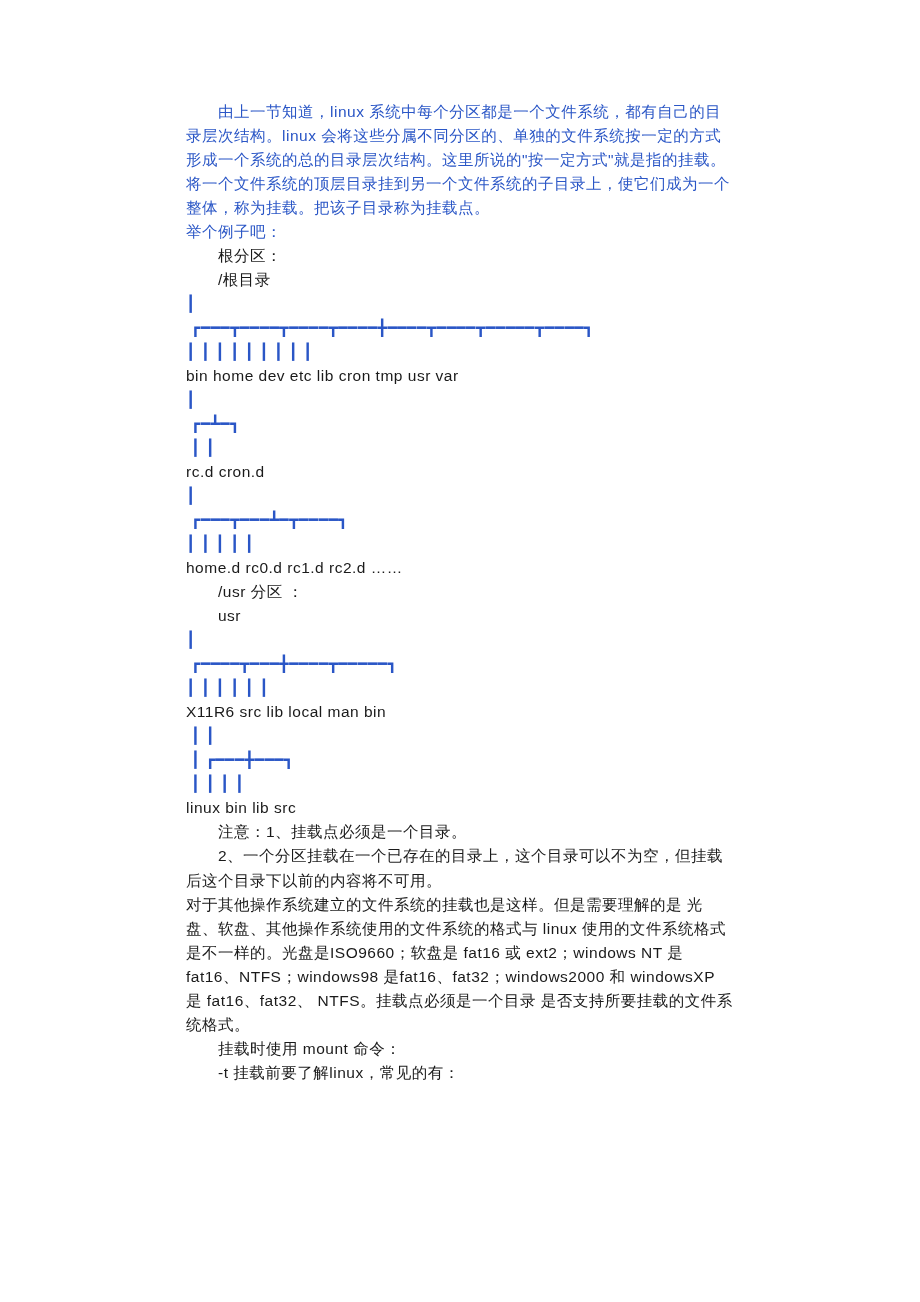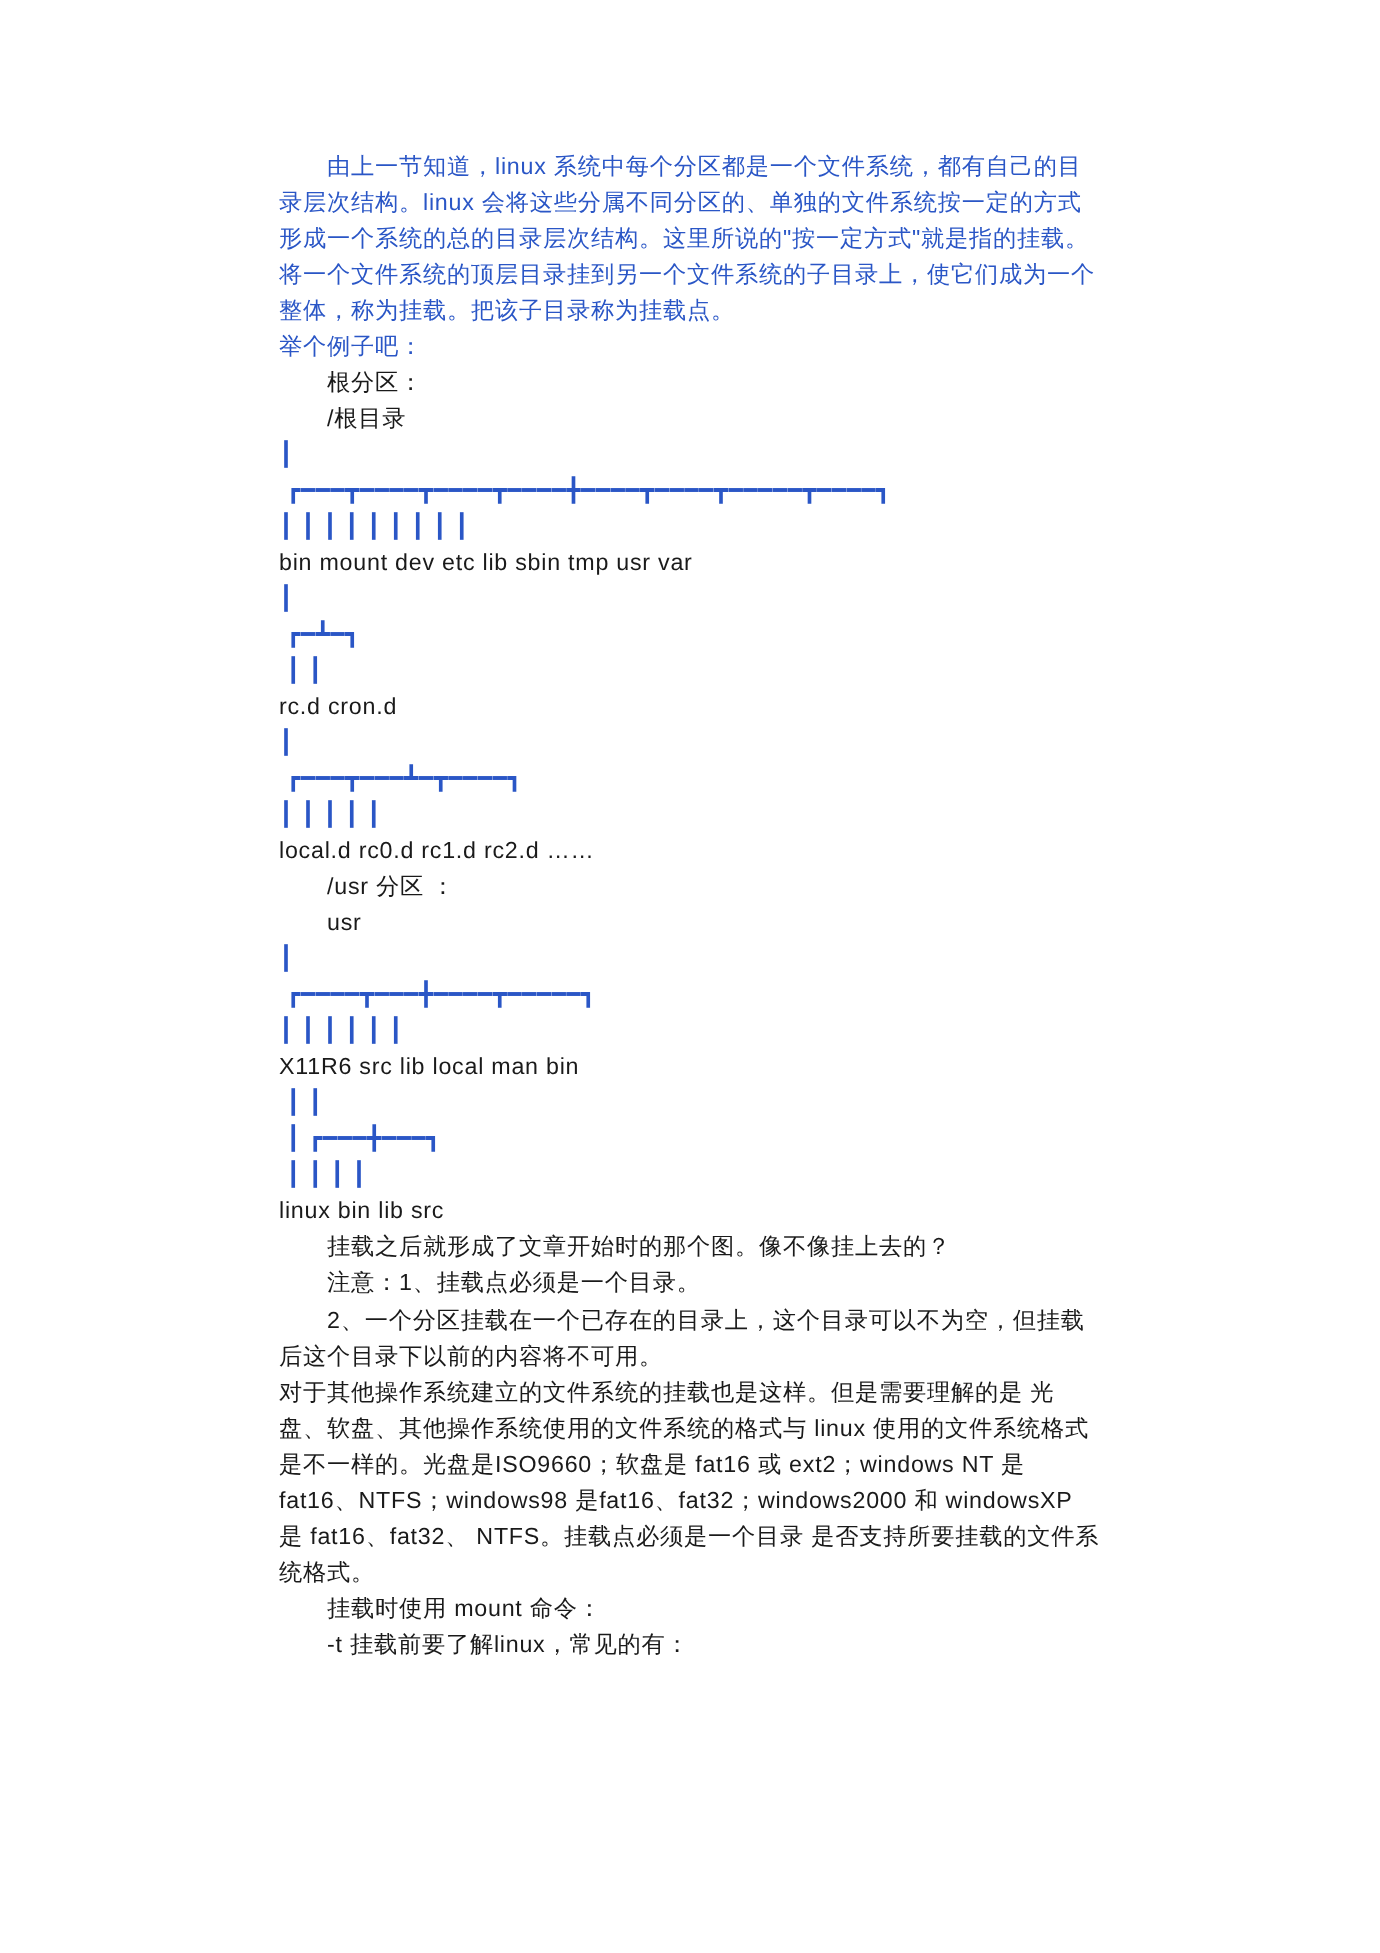--- a/index.html
+++ b/index.html
@@ -32,38 +32,37 @@
 
 <div class="page" id="content">
     <p class="blue">　　由上一节知道，linux 系统中每个分区都是一个文件系统，都有自己的目录层次结构。linux 会将这些分属不同分区的、单独的文件系统按一定的方式形成一个系统的总的目录层次结构。这里所说的"按一定方式"就是指的挂载。</p>
     <p class="blue">将一个文件系统的顶层目录挂到另一个文件系统的子目录上，使它们成为一个整体，称为挂载。把该子目录称为挂载点。</p>
     <p class="blue">举个例子吧：</p>
     <p>　　根分区：</p>
     <p>　　/根目录</p>
     <p class="blue">┃</p>
     <p class="blue"> ┏━━━┳━━━━┳━━━━┳━━━━╋━━━━┳━━━━┳━━━━━┳━━━━┓</p>
     <p class="blue">┃ ┃ ┃ ┃ ┃ ┃ ┃ ┃ ┃</p>
-    <p>bin mount dev etc lib sbin tmp usr var</p>
+    <p>bin home dev etc lib cron tmp usr var</p>
     <p class="blue">┃</p>
     <p class="blue"> ┏━┻━┓</p>
     <p class="blue"> ┃ ┃</p>
     <p>rc.d cron.d</p>
     <p class="blue">┃</p>
     <p class="blue"> ┏━━━┳━━━┻━┳━━━━┓</p>
     <p class="blue">┃ ┃ ┃ ┃ ┃</p>
-    <p>local.d rc0.d rc1.d rc2.d ……</p>
+    <p>home.d rc0.d rc1.d rc2.d ……</p>
     <p>　　/usr 分区 ：</p>
     <p>　　usr</p>
     <p class="blue">┃</p>
     <p class="blue"> ┏━━━━┳━━━╋━━━━┳━━━━━┓</p>
     <p class="blue">┃ ┃ ┃ ┃ ┃ ┃</p>
     <p>X11R6 src lib local man bin</p>
     <p class="blue"> ┃ ┃</p>
     <p class="blue"> ┃ ┏━━━╋━━━┓</p>
     <p class="blue"> ┃ ┃ ┃ ┃</p>
     <p>linux bin lib src</p>
-    <p>　　挂载之后就形成了文章开始时的那个图。像不像挂上去的？</p>
     <p>　　注意：1、挂载点必须是一个目录。</p>
     <p>　　2、一个分区挂载在一个已存在的目录上，这个目录可以不为空，但挂载后这个目录下以前的内容将不可用。</p>
     <p>对于其他操作系统建立的文件系统的挂载也是这样。但是需要理解的是 光盘、软盘、其他操作系统使用的文件系统的格式与 linux 使用的文件系统格式是不一样的。光盘是ISO9660；软盘是 fat16 或 ext2；windows NT 是 fat16、NTFS；windows98 是fat16、fat32；windows2000 和 windowsXP 是 fat16、fat32、 NTFS。挂载点必须是一个目录 是否支持所要挂载的文件系统格式。</p>
     <p>　　挂载时使用 mount 命令：</p>
     <p>　　-t 挂载前要了解linux，常见的有：</p>
   </div>
 
 </body></html>

